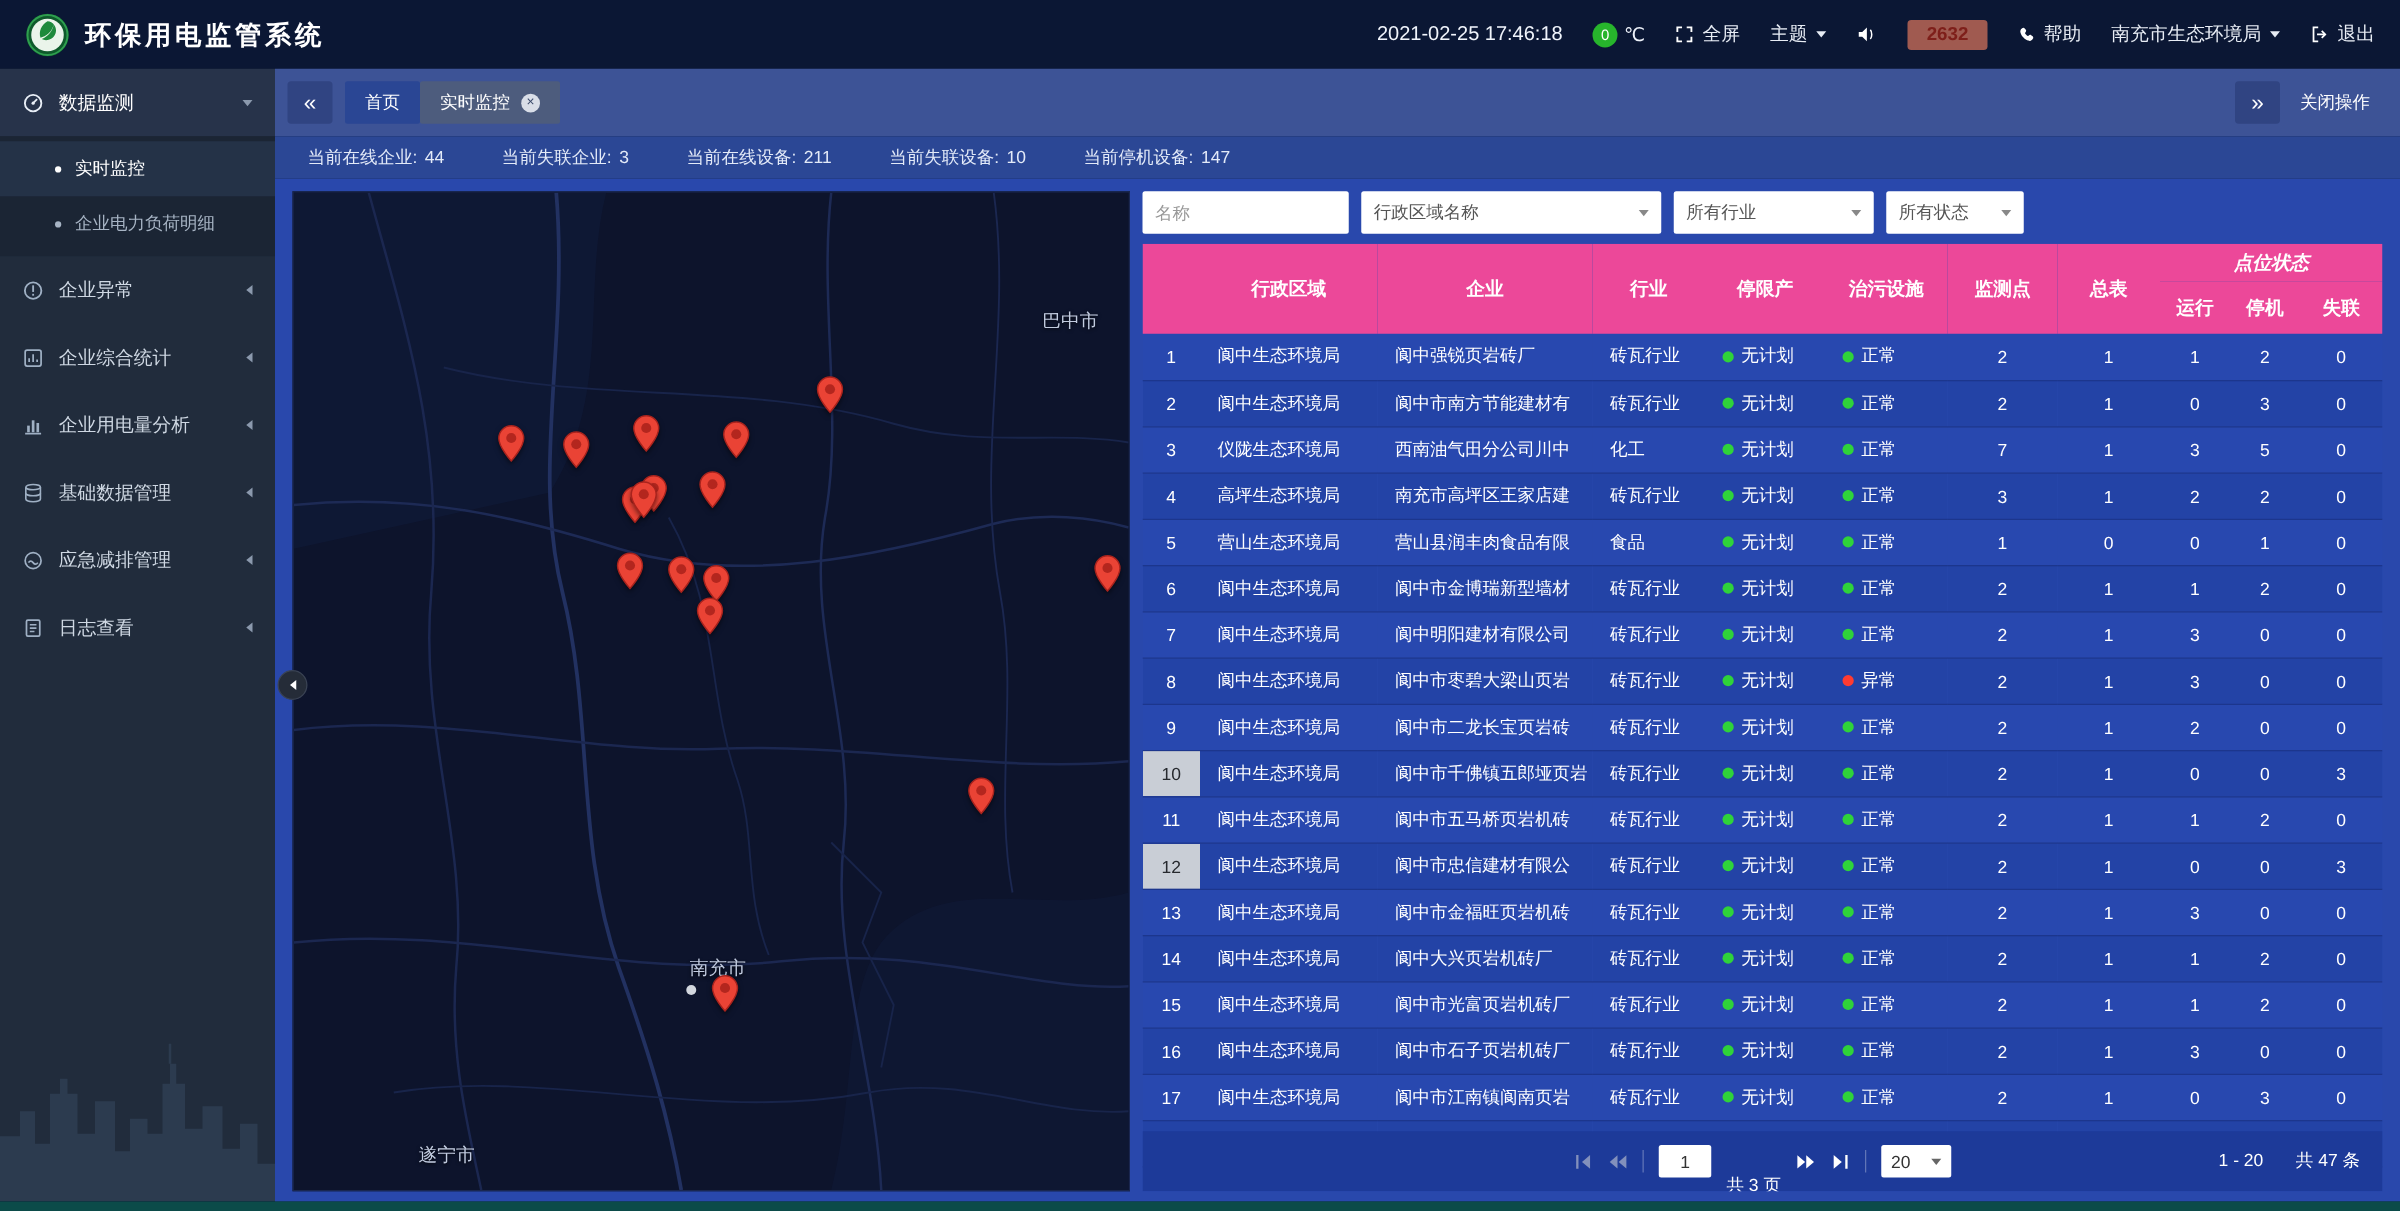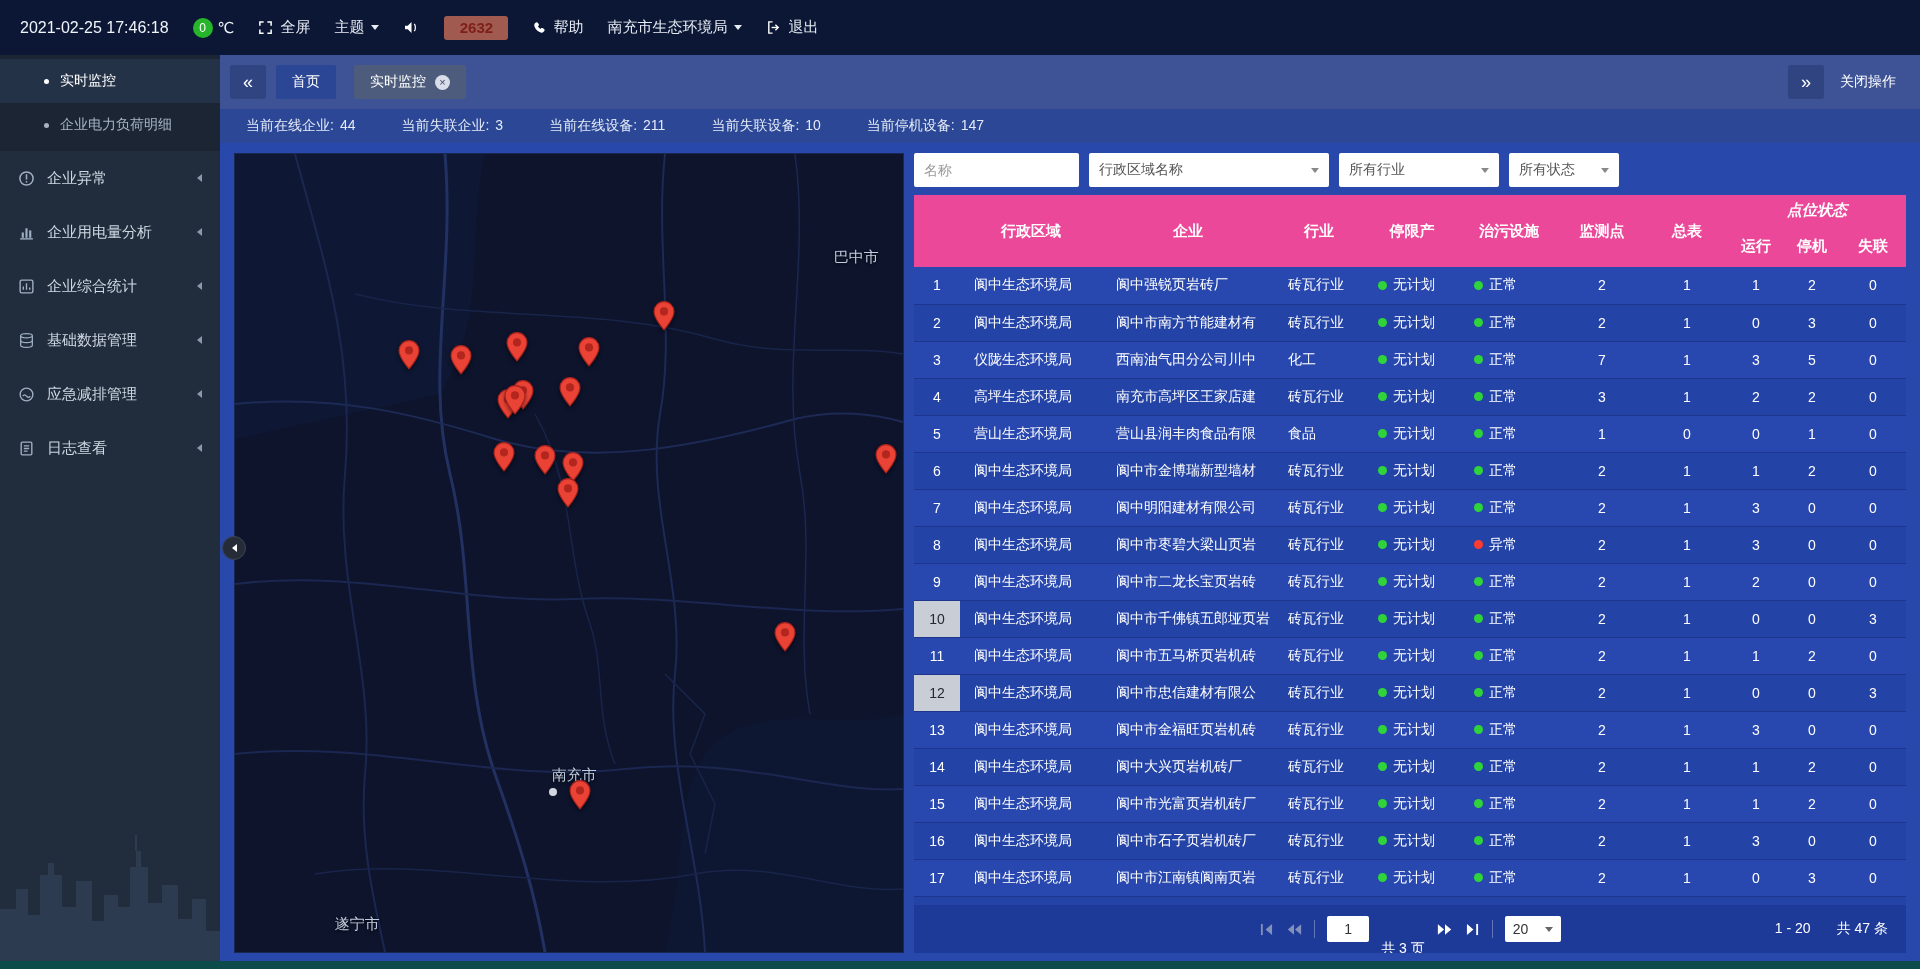--- a/index.html
+++ b/index.html
@@ -47,21 +47,21 @@
 
   
   .main { flex:1; display:flex; flex-direction:column; min-width:0; }
 
   
   .tabbar { height:54px; flex:none; background:#3d5396; display:flex; align-items:center;
     padding:0 10px; gap:10px; }
   .tab-nav { width:36px; height:34px; border:none; background:rgba(10,25,70,.25); color:#fff;
     font-size:18px; border-radius:3px; cursor:pointer; display:flex; align-items:center; justify-content:center;
     font-family:inherit; }
-  .tabs { display:flex; gap:18px; }
+  .tabs { display:flex; gap:0; }
   .tab { height:34px; padding:0 16px; background:#2a4694; color:#fff; font-size:14px;
     display:flex; align-items:center; gap:9px; cursor:pointer; border-radius:2px; }
   .tab.active { background:#4d5c7d; }
   .tab-close { width:15px; height:15px; border-radius:50%; background:#d9dee8; color:#3b4a6b;
     font-size:11px; line-height:15px; text-align:center; cursor:pointer; }
   .tab-right { margin-left:auto; display:flex; align-items:center; gap:16px; padding-right:14px; }
   .close-ops { color:#fff; font-size:14px; cursor:pointer; }
 
   
   .statsbar { height:34px; flex:none; background:#2b4795; display:flex; align-items:center;
@@ -121,20 +121,31 @@
   .pg-range { position:absolute; right:18px; display:flex; gap:26px; font-size:14px; }
 
   .bottom-strip { height:8px; flex:none; background:#0b4b49; }
 </style>
 </head>
 <body>
 
 <div class="page">
 
   <header class="topbar">
+    <div class="brand">
+      <span class="logo">
+        <svg viewBox="0 0 36 36" width="36" height="36">
+          <circle cx="18" cy="18" r="17" fill="#0e5a2b"></circle>
+          <circle cx="18" cy="18" r="16" fill="none" stroke="#2f9e4f" stroke-width="1.6"></circle>
+          <circle cx="18" cy="18" r="13" fill="#eaf4ea"></circle>
+          <path d="M18 7c-5 3-7.2 8.2-5.6 13.2 4.2-1.1 9.2-4.2 10.7-11.2-1 6-4.6 10.2-9.7 12.2 2.6 1.6 6.2 1 8.7-1 2.9-2.4 3.6-6.7 1.5-9.8C22.2 8 20 7 18 7z" fill="#1e8a3c"></path>
+        </svg>
+      </span>
+      <h1>环保用电监管系统</h1>
+    </div>
     <div class="top-right">
       <span class="datetime">2021-02-25 17:46:18</span>
       <span class="temp">
         <span class="temp-circle">0</span>
         <span class="temp-unit">℃</span>
       </span>
       <span class="top-item">
         <span>
             <svg viewBox="0 0 16 16" width="15" height="15">
               <path d="M2 6V2h4M10 2h4v4M14 10v4h-4M6 14H2v-4" stroke="#fff" fill="none" stroke-width="1.6"></path>
@@ -178,20 +189,31 @@
         <span>退出</span>
       </span>
     </div>
   </header>
 
   <div class="body-row">
 
     <aside class="sidebar">
       <nav id="sidebar-menu">
           <div class="side-group">
+            <div class="side-row expanded">
+              <span class="side-icon">
+                <svg viewBox="0 0 16 16" width="17" height="17">
+                  <circle cx="8" cy="8" r="6.2" fill="none" stroke="currentColor" stroke-width="1.4"></circle>
+                  <path d="M8 8l3-3" stroke="currentColor" stroke-width="1.4"></path>
+                  <circle cx="8" cy="8" r="1.2" fill="currentColor"></circle>
+                </svg>
+              </span>
+              <span class="side-label">数据监测</span>
+              <i class="side-caret caret-down"></i>
+            </div>
             <div class="side-sub">
               <div class="side-sub-item active">
                 <span class="sub-dot"></span>
                 <span>实时监控</span>
               </div>
               <div class="side-sub-item">
                 <span class="sub-dot"></span>
                 <span>企业电力负荷明细</span>
               </div>
             </div>
@@ -206,39 +228,39 @@
                 </svg>
               </span>
               <span class="side-label">企业异常</span>
               <i class="side-caret caret-left"></i>
             </div>
           </div>
           <div class="side-group">
             <div class="side-row">
               <span class="side-icon">
                 <svg viewBox="0 0 16 16" width="17" height="17">
+                  <rect x="2" y="2" width="12" height="12" rx="1.5" fill="none" stroke="currentColor" stroke-width="1.3"></rect>
+                  <path d="M5 11V8M8 11V5M11 11V9" stroke="currentColor" stroke-width="1.3"></path>
+                </svg>
+              </span>
+              <span class="side-label">企业综合统计</span>
+              <i class="side-caret caret-left"></i>
+            </div>
+          </div>
+          <div class="side-group">
+            <div class="side-row">
+              <span class="side-icon">
+                <svg viewBox="0 0 16 16" width="17" height="17">
                   <path d="M2 14h12" stroke="currentColor" stroke-width="1.3"></path>
                   <rect x="3.5" y="8" width="2" height="5" fill="currentColor"></rect>
                   <rect x="7" y="4" width="2" height="9" fill="currentColor"></rect>
                   <rect x="10.5" y="6" width="2" height="7" fill="currentColor"></rect>
                 </svg>
               </span>
               <span class="side-label">企业用电量分析</span>
-              <i class="side-caret caret-left"></i>
-            </div>
-          </div>
-          <div class="side-group">
-            <div class="side-row">
-              <span class="side-icon">
-                <svg viewBox="0 0 16 16" width="17" height="17">
-                  <rect x="2" y="2" width="12" height="12" rx="1.5" fill="none" stroke="currentColor" stroke-width="1.3"></rect>
-                  <path d="M5 11V8M8 11V5M11 11V9" stroke="currentColor" stroke-width="1.3"></path>
-                </svg>
-              </span>
-              <span class="side-label">企业综合统计</span>
               <i class="side-caret caret-left"></i>
             </div>
           </div>
           <div class="side-group">
             <div class="side-row">
               <span class="side-icon">
                 <svg viewBox="0 0 16 16" width="17" height="17">
                   <ellipse cx="8" cy="3.5" rx="5.5" ry="2" fill="none" stroke="currentColor" stroke-width="1.2"></ellipse>
                   <path d="M2.5 3.5v9c0 1.1 2.5 2 5.5 2s5.5-.9 5.5-2v-9" fill="none" stroke="currentColor" stroke-width="1.2"></path>
                   <path d="M2.5 8c0 1.1 2.5 2 5.5 2s5.5-.9 5.5-2" fill="none" stroke="currentColor" stroke-width="1.2"></path>

